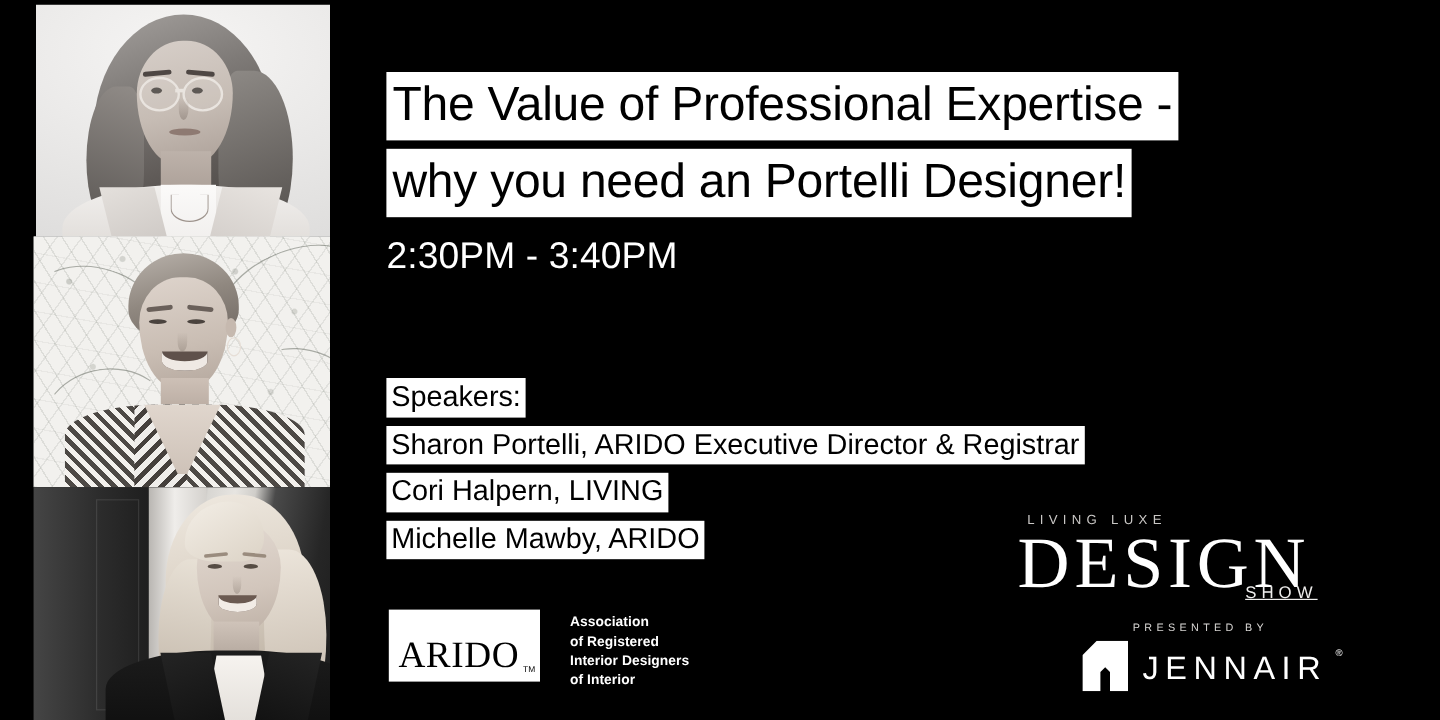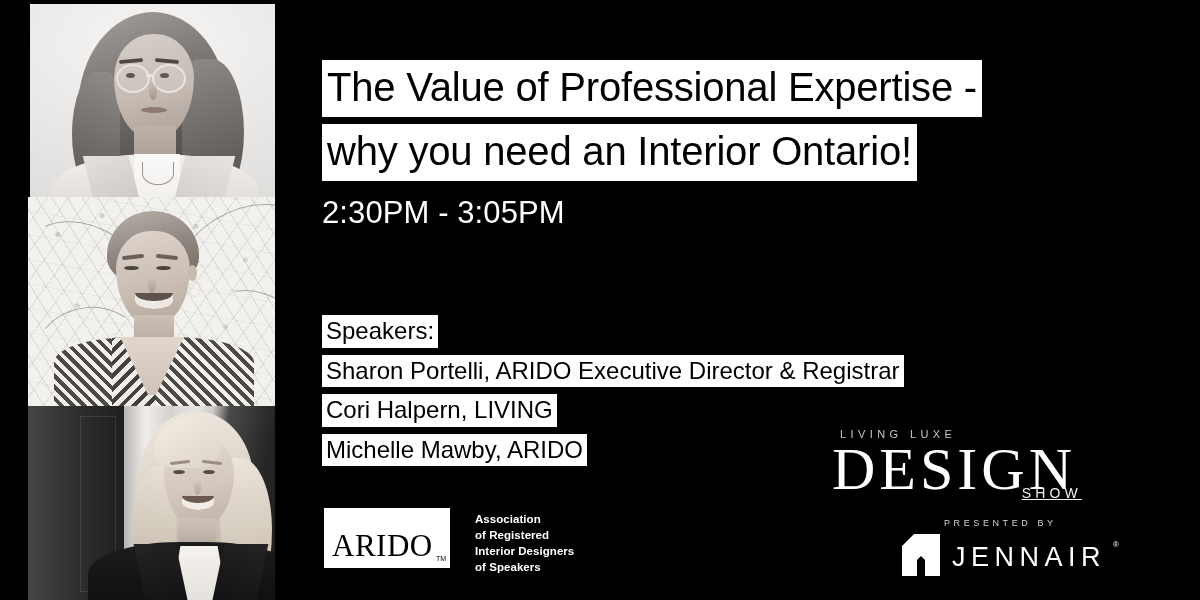--- a/index.html
+++ b/index.html
@@ -185,21 +185,21 @@
   .arido{position:absolute;left:24px;top:508px;display:flex;align-items:flex-start;gap:12px;}
   .arido-mark{width:126px;height:60px;background:#fff;position:relative;}
   .arido-word{position:absolute;left:8px;bottom:4px;font-size:31px;font-weight:400;
     letter-spacing:.5px;color:#000;font-family:"Liberation Serif", serif;}
   .arido-tm{position:absolute;right:4px;bottom:6px;font-size:7px;color:#000;
     font-family:"Liberation Sans", sans-serif;}
   .arido-tag{color:#fff;font-size:11.5px;line-height:1.40;font-weight:700;padding-top:3px;
     letter-spacing:.05px;margin-left:13px;}
 
   
-  .dshow{position:absolute;left:532px;top:428px;width:256px;height:80px;}
+  .dshow{position:absolute;left:548px;top:428px;width:256px;height:80px;}
   .dshow-kicker{position:absolute;left:8px;top:0;font-size:11px;letter-spacing:4.4px;
     color:#c9c7c5;font-weight:400;}
   .dshow-main{position:absolute;left:0;top:11px;font-family:"Liberation Serif", serif;
     font-size:60px;line-height:1;letter-spacing:4px;color:#fff;font-weight:400;}
   .dshow-sub{position:absolute;right:6px;top:57px;font-size:14px;letter-spacing:4.2px;
     color:#efeeed;font-weight:400;text-decoration:underline;}
 
   
   .jennair{position:absolute;left:590px;top:518px;width:240px;height:66px;}
   .ja-kicker{position:absolute;left:54px;top:0;font-size:9px;letter-spacing:3.6px;
@@ -287,44 +287,44 @@
         <div class="p3-lapel-r"></div>
       </div>
     </div>
 
   </div>
 
   <div class="content">
 
     <div class="title">
       <div class="line">The Value of Professional Expertise -</div>
-      <div class="line">why you need an Interior Ontario!</div>
+      <div class="line">why you need an Portelli Designer!</div>
     </div>
 
     <div class="when">
-      <div class="line">2:30PM - 3:05PM</div>
+      <div class="line">2:30PM - 3:40PM</div>
     </div>
 
     <div class="speakers">
       <div class="line">Speakers:</div>
       <div class="line">Sharon Portelli, ARIDO Executive Director &amp; Registrar</div>
       <div class="line">Cori Halpern, LIVING</div>
       <div class="line">Michelle Mawby, ARIDO</div>
     </div>
 
     <div class="arido">
       <div class="arido-mark">
         <span class="arido-word">ARIDO</span>
         <span class="arido-tm">TM</span>
       </div>
       <div class="arido-tag">
         <div>Association</div>
         <div>of Registered</div>
         <div>Interior Designers</div>
-        <div>of Speakers</div>
+        <div>of Interior</div>
       </div>
     </div>
 
     <div class="dshow">
       <div class="dshow-kicker">LIVING LUXE</div>
       <div class="dshow-main">DESIGN</div>
       <div class="dshow-sub">SHOW</div>
     </div>
 
     <div class="jennair">

